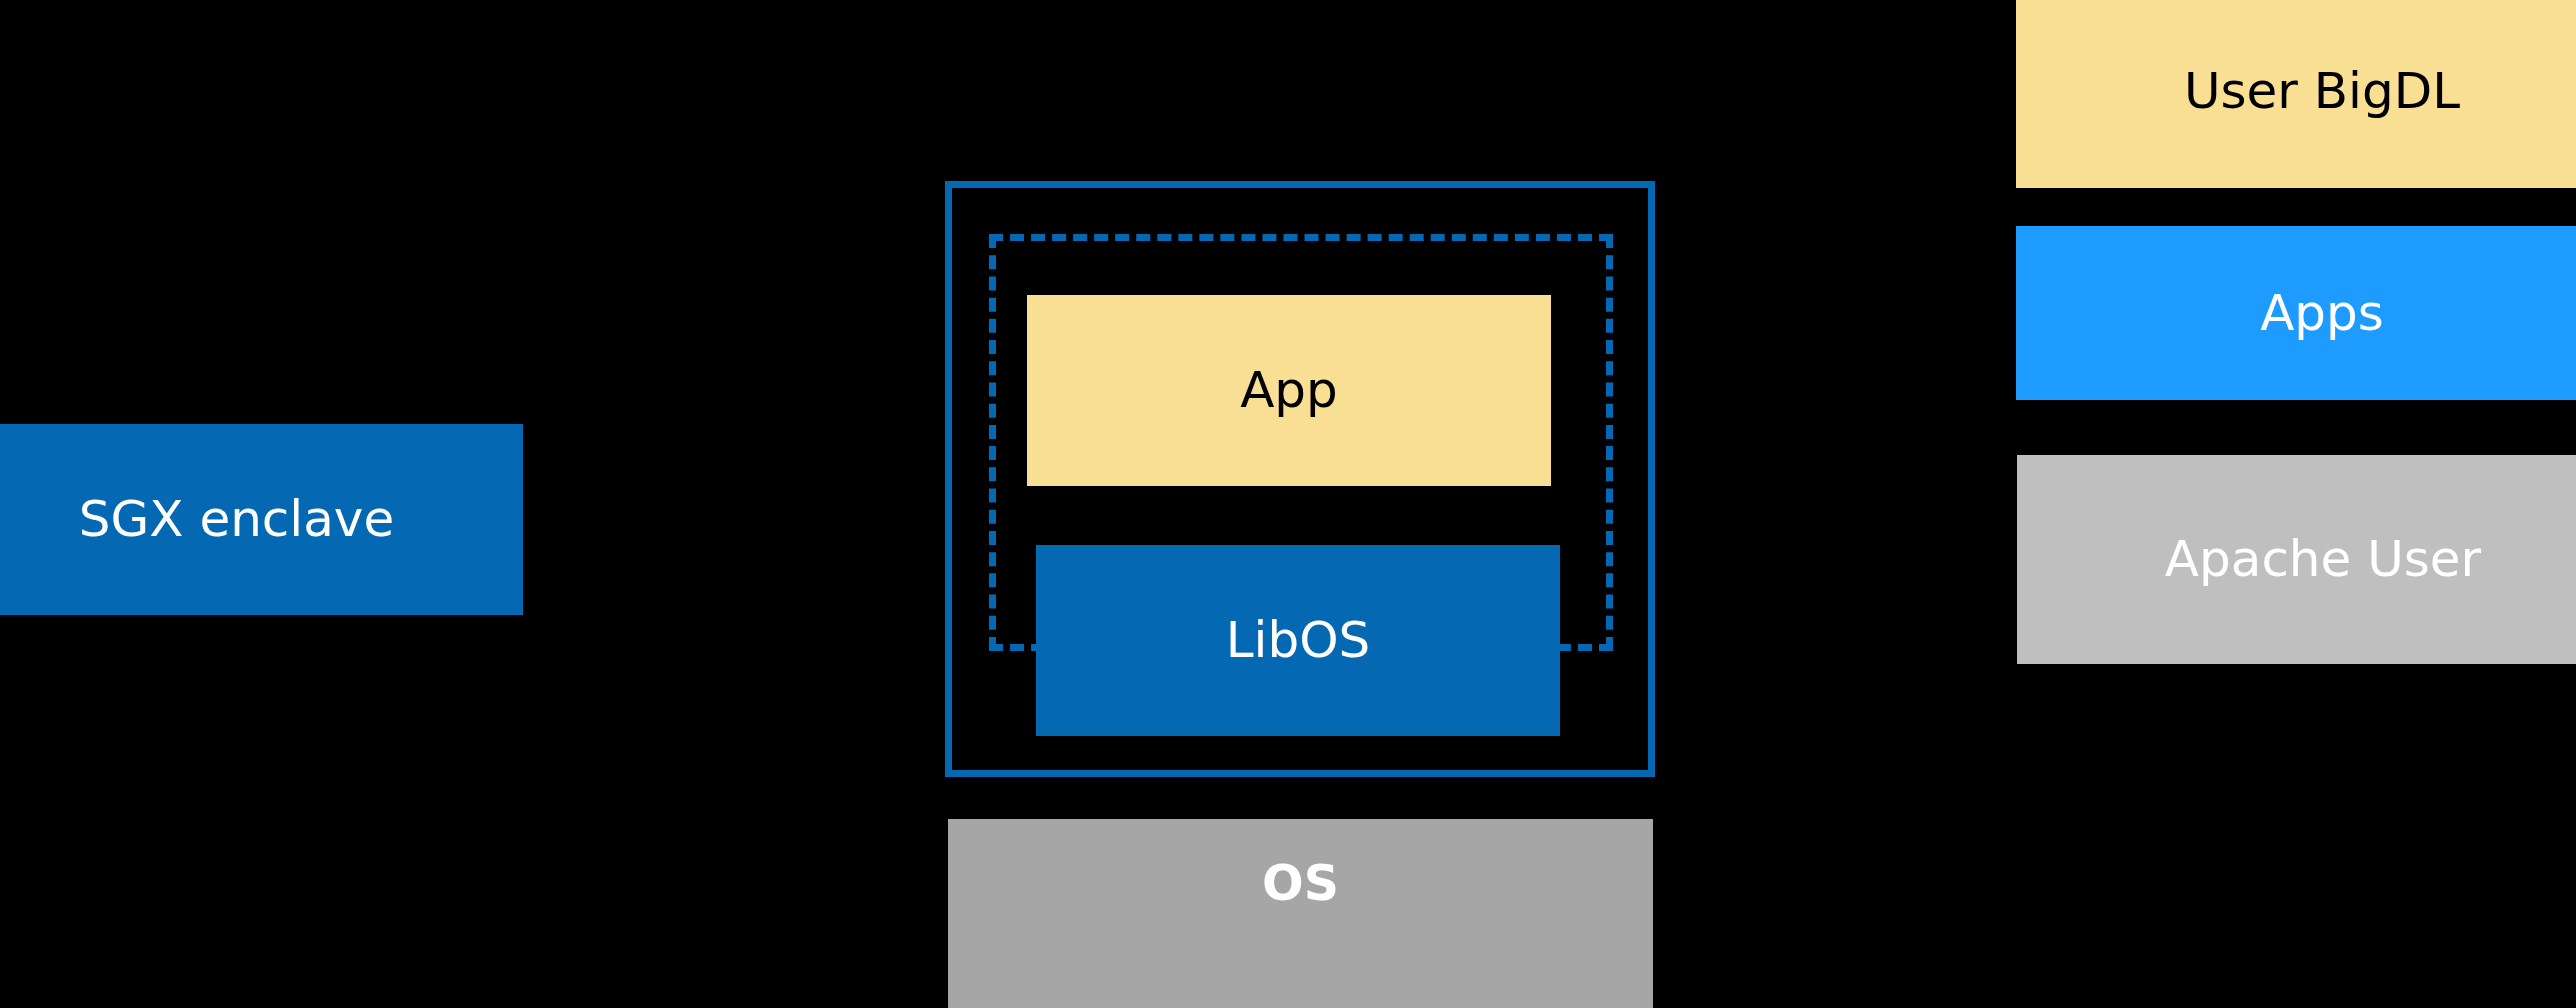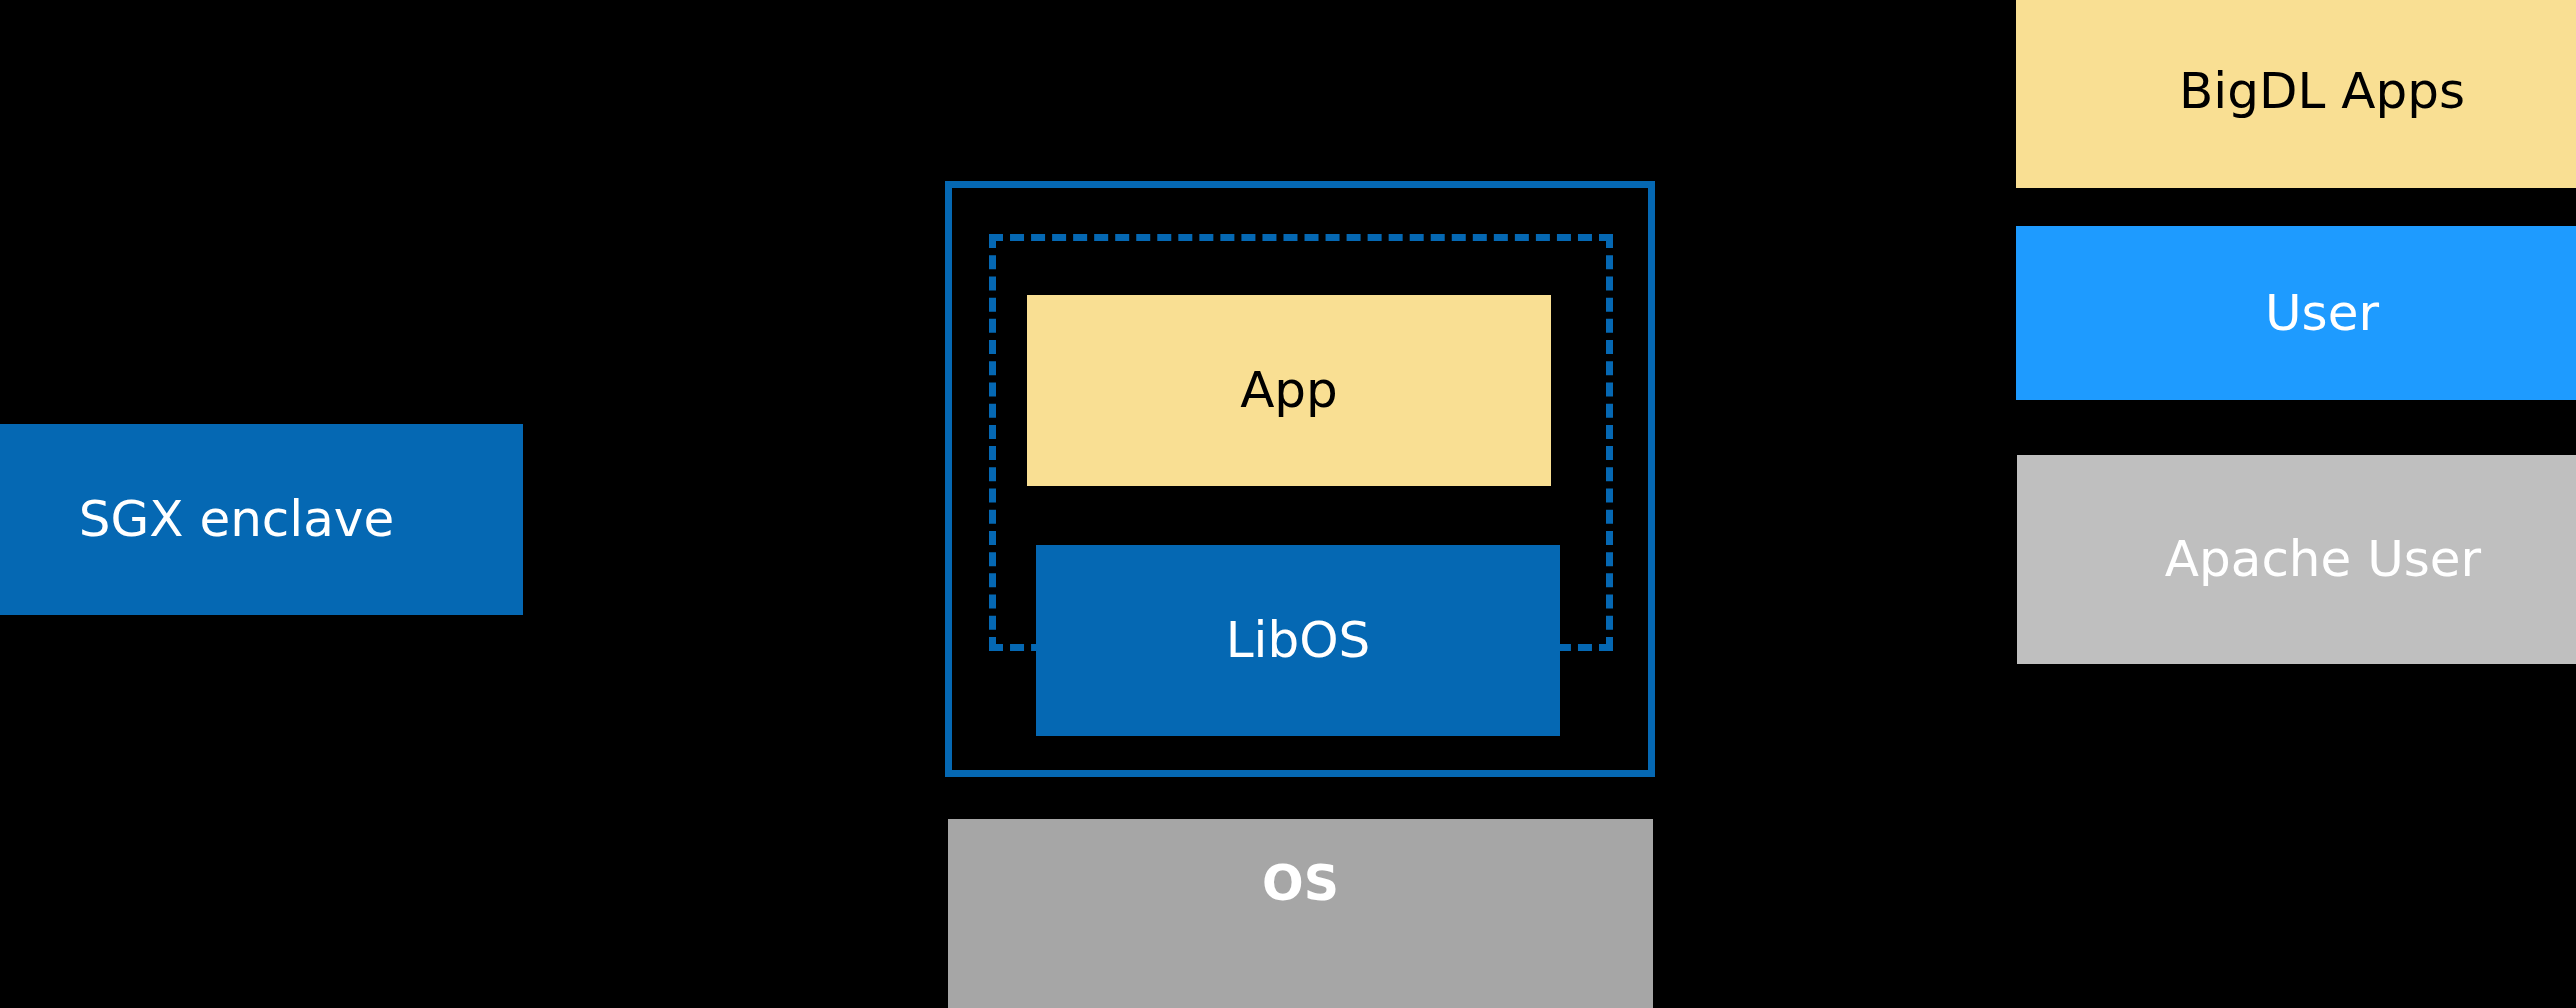--- a/index.html
+++ b/index.html
@@ -172,25 +172,25 @@
 
   <div class="box" id="app-box">
     <span class="label">App</span>
   </div>
 
   <div class="box" id="os-box">
     <span class="label">OS</span>
   </div>
 
   <div class="box" id="user-apps-box">
-    <span class="label">BigDL Apps</span>
+    <span class="label">User BigDL</span>
   </div>
 
   <div class="box" id="bigdl-box">
-    <span class="label">User</span>
+    <span class="label">Apps</span>
   </div>
 
   <div class="box" id="apache-spark-box">
     <span class="label">Apache User</span>
   </div>
 
 </div>
 
 
 </body></html>

